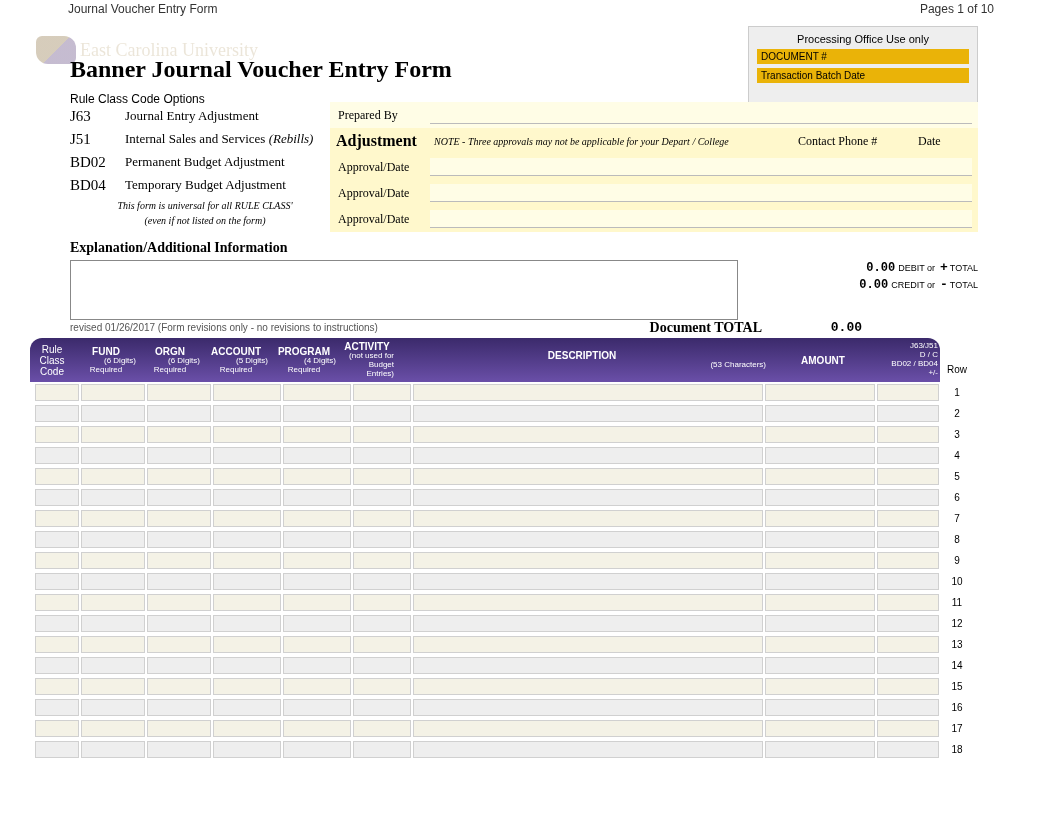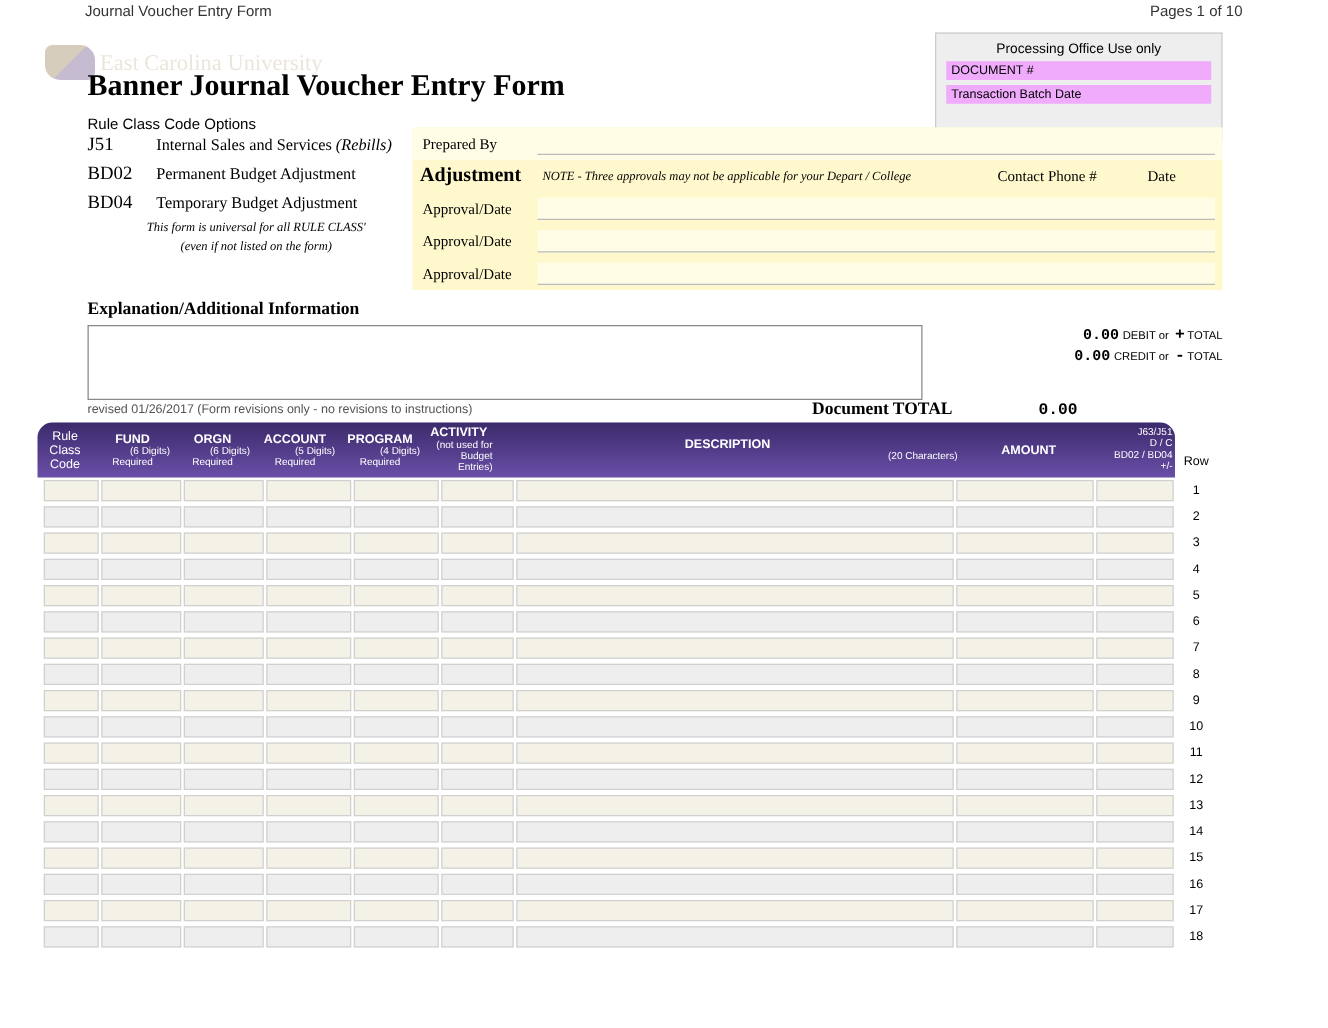--- a/index.html
+++ b/index.html
@@ -50,21 +50,21 @@
     right: 54px; top: 4px;
     width: 230px;
     padding: 6px 8px 28px 8px;
     background: #eee;
     border: 1px solid #ccc;
     font-family: Arial, sans-serif;
     font-size: 11px;
     text-align: center;
   }
   .proc-box .doc-row, .proc-box .batch-row {
-    background: #f0abfc;
+    background: #eab308;
     margin-top: 4px;
     text-align: left;
     padding: 2px 4px;
     font-size: 10px;
   }
   .rule-opt-lbl {
     position: absolute;
     left: 40px; top: 70px;
     font-family: Arial, sans-serif;
     font-size: 12px;
@@ -240,20 +240,24 @@
       <div class="batch-row">
         <span>Transaction Batch Date</span>
       </div>
     </div>
 
     <div class="rule-opt-lbl">Rule Class Code Options</div>
 
     <div class="mid">
       <div class="rule-list">
         <div class="rule-row">
+          <div class="rule-code">J63</div>
+          <div class="rule-desc">Journal Entry Adjustment</div>
+        </div>
+        <div class="rule-row">
           <div class="rule-code">J51</div>
           <div class="rule-desc">
             <span>Internal Sales and Services</span>
             <em>(Rebills)</em>
           </div>
         </div>
         <div class="rule-row">
           <div class="rule-code">BD02</div>
           <div class="rule-desc">Permanent Budget Adjustment</div>
         </div>
@@ -344,21 +348,21 @@
           <span class="sub">(4 Digits)</span>
           <span class="req">Required</span>
         </div>
         <div class="gh c-actv">
           <b>ACTIVITY</b>
           <span class="sub">(not used for</span>
           <span class="sub">Budget Entries)</span>
         </div>
         <div class="gh c-desc">
           <b>DESCRIPTION</b>
-          <span class="sub">(20 Characters)</span>
+          <span class="sub">(53 Characters)</span>
         </div>
         <div class="gh c-amt">
           <b>AMOUNT</b>
         </div>
         <div class="gh c-dc">
           <span class="sub">J63/J51</span>
           <span class="sub">D / C</span>
           <span class="sub">BD02 / BD04</span>
           <span class="sub">+/-</span>
         </div>

